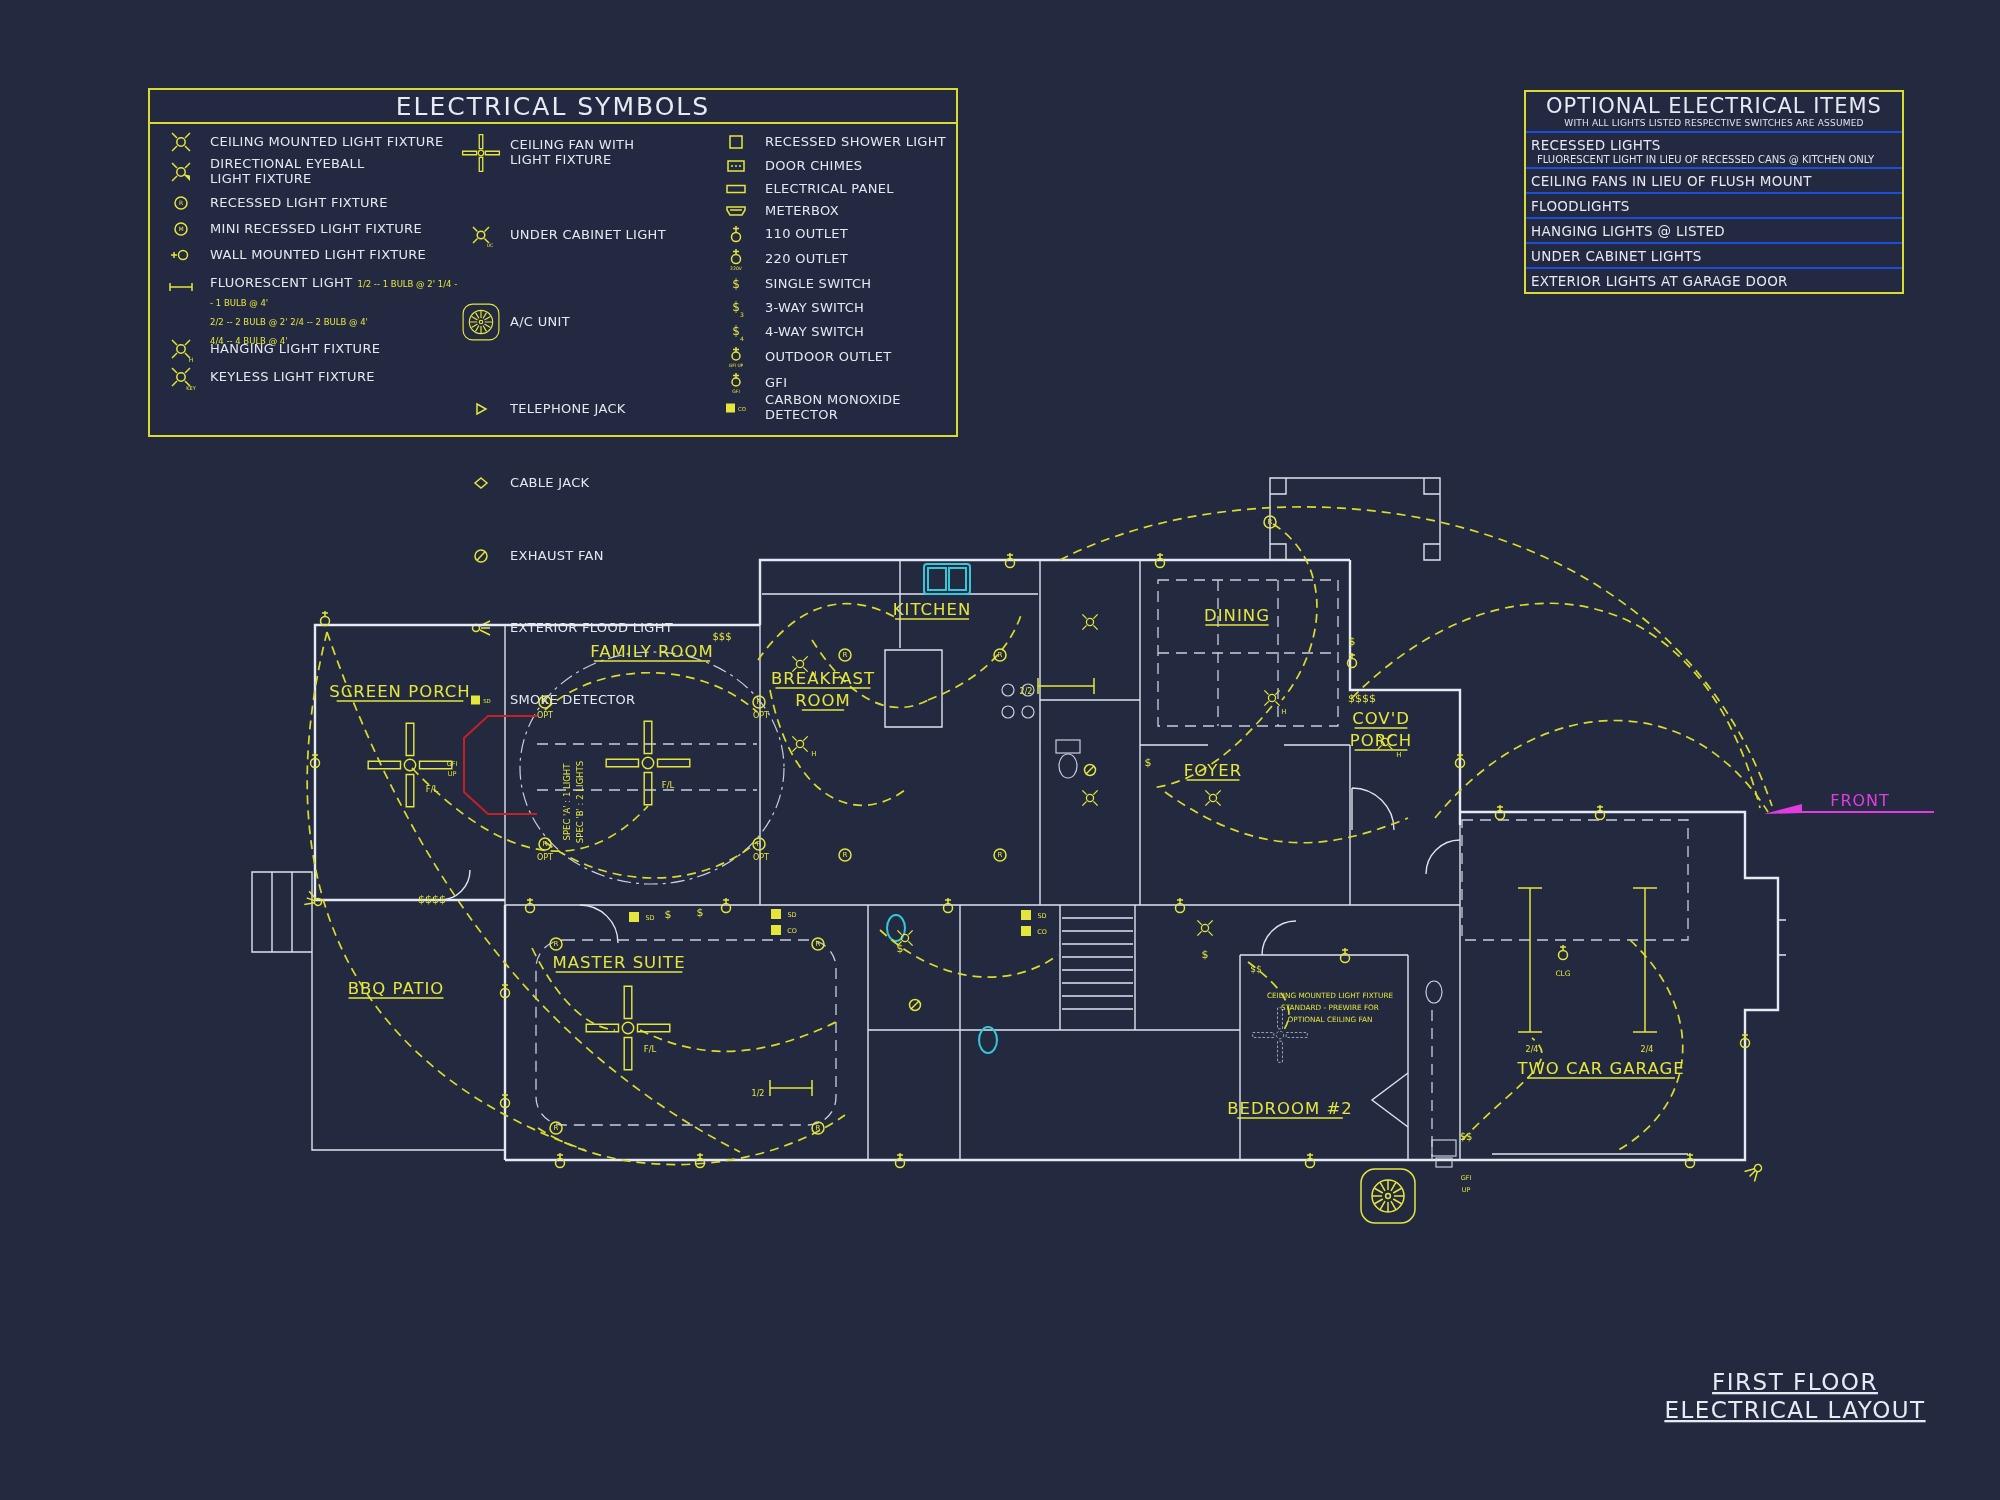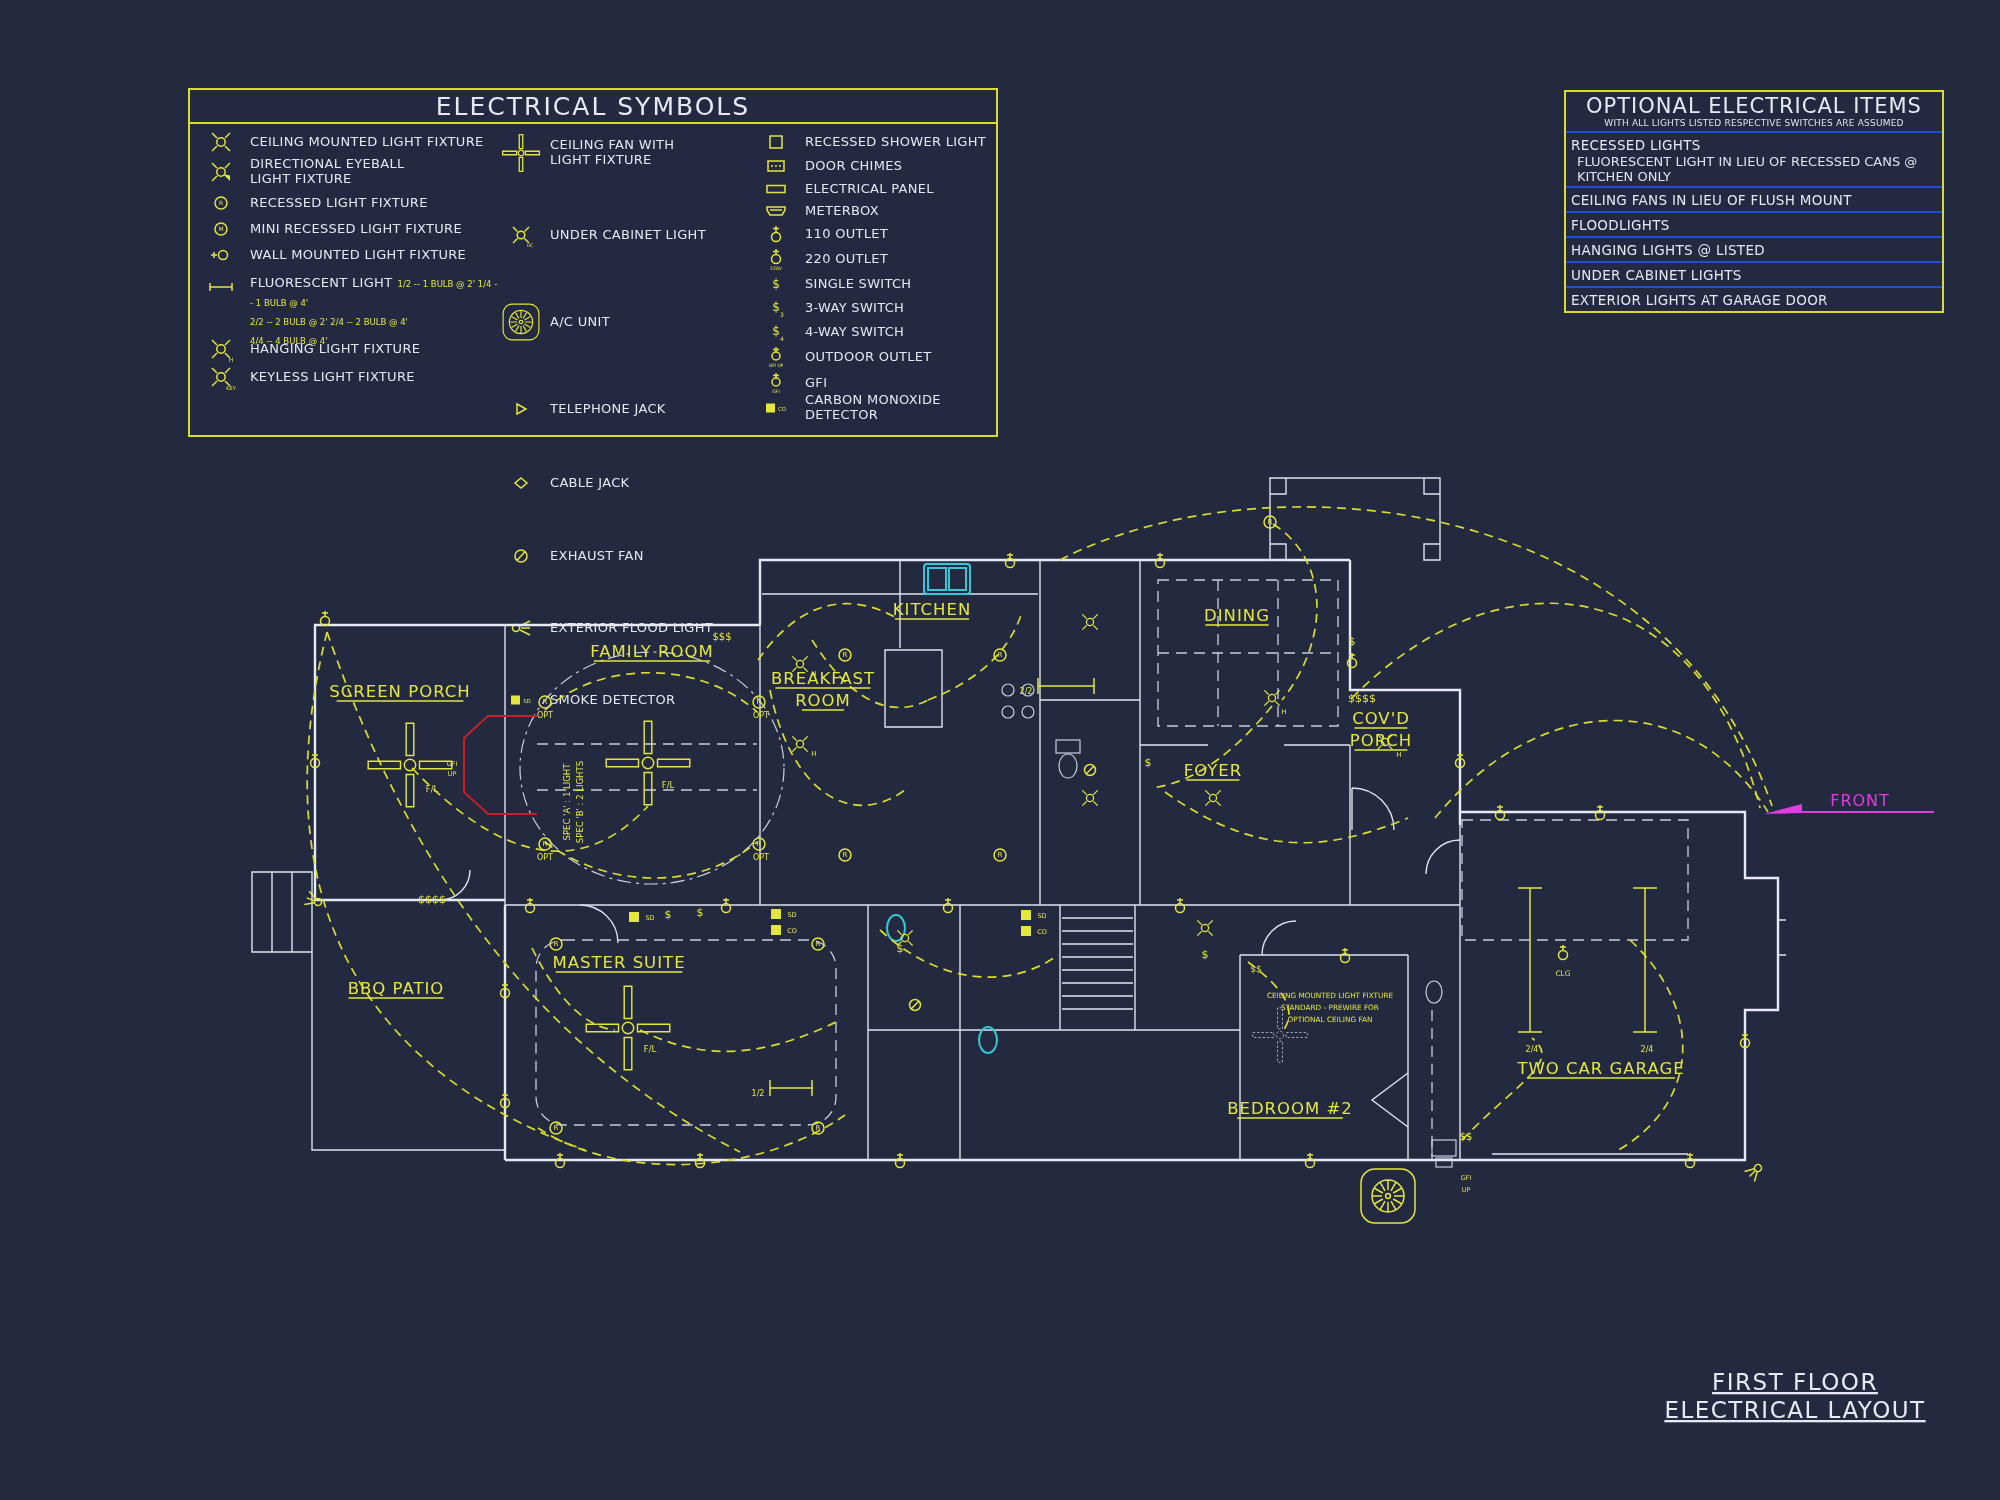--- a/index.html
+++ b/index.html
@@ -1,39 +1,39 @@
 <!DOCTYPE html>
 <html><head>
 <meta charset="utf-8">
 <style>
   html,body{margin:0;padding:0;background:#232a40;}
   body{width:2000px;height:1500px;position:relative;overflow:hidden;
        font-family:"DejaVu Sans",sans-serif;color:#e7eaf2;}
   
-  .box{position:absolute;border:2px solid #d9dc2e;background:rgba(35,42,64,.2);margin-left:40px;}
+  .box{position:absolute;border:2px solid #d9dc2e;background:rgba(35,42,64,.2);}
   #legend{left:148px;top:88px;width:806px;height:345px;}
   #legend .ttl{height:32px;border-bottom:2px solid #d9dc2e;display:flex;align-items:center;justify-content:center;
        font-size:25px;letter-spacing:2px;color:#e7eaf2;}
   #legend .cols{display:flex;padding:6px 4px 0 10px;}
   .lcol{display:flex;flex-direction:column;}
   .lcol1{width:300px;} .lcol2{width:255px;gap:44px;} .lcol3{width:235px;}
   .lrow{display:flex;align-items:center;gap:8px;}
   .licon{width:42px;height:30px;flex:0 0 42px;}
   .licon *{stroke:#e4e63c;fill:none;stroke-width:1.5;}
   .licon .ft{fill:#e4e63c;stroke:none;font-size:6px;text-anchor:middle;font-family:"DejaVu Sans",sans-serif;}
   .licon .fill{fill:#e4e63c;stroke:none;}
   .llabel{font-size:13px;letter-spacing:.3px;white-space:pre-line;line-height:1.15;color:#e4e8f0;}
   .sub{font-size:8.5px;color:#e4e63c;line-height:1.25;white-space:pre-line;margin-top:1px;}
   
   #optional{left:1524px;top:90px;width:376px;}
   #optional .ttl{font-size:21px;letter-spacing:1px;text-align:center;padding-top:2px;}
   #optional .sttl{font-size:9px;text-align:center;color:#dfe3ee;padding-bottom:3px;letter-spacing:.2px;}
   .orow{border-top:2px solid #1d4ed8;padding:2px 5px;}
   .orow .t{font-size:13.5px;letter-spacing:.3px;color:#e6e9f2;}
-  .orow .st{font-size:13px;color:#dfe3ee;display:block;padding-left:6px;}
+  .orow .st{font-size:10px;color:#dfe3ee;display:block;padding-left:6px;}
   
   #plan-svg{position:absolute;left:0;top:0;}
   .wall{stroke:#e7eaf2;stroke-width:2.4;fill:none;}
   .wallt{stroke:#dfe3ee;stroke-width:1.4;fill:none;}
   .dashw{stroke:#c9cedd;stroke-width:1.3;fill:none;stroke-dasharray:11 7;}
   .dashdot{stroke:#c9cedd;stroke-width:1.2;fill:none;stroke-dasharray:14 5 3 5;}
   .wire{stroke:#d9dc2e;stroke-width:1.7;fill:none;stroke-dasharray:9 6;}
   .ysym{stroke:#e4e63c;fill:none;stroke-width:1.5;}
   .wsym{stroke:#c9cedd;fill:none;stroke-width:1.2;}
   .wsymd{stroke:#c9cedd;fill:none;stroke-width:1.2;stroke-dasharray:4 3;}

